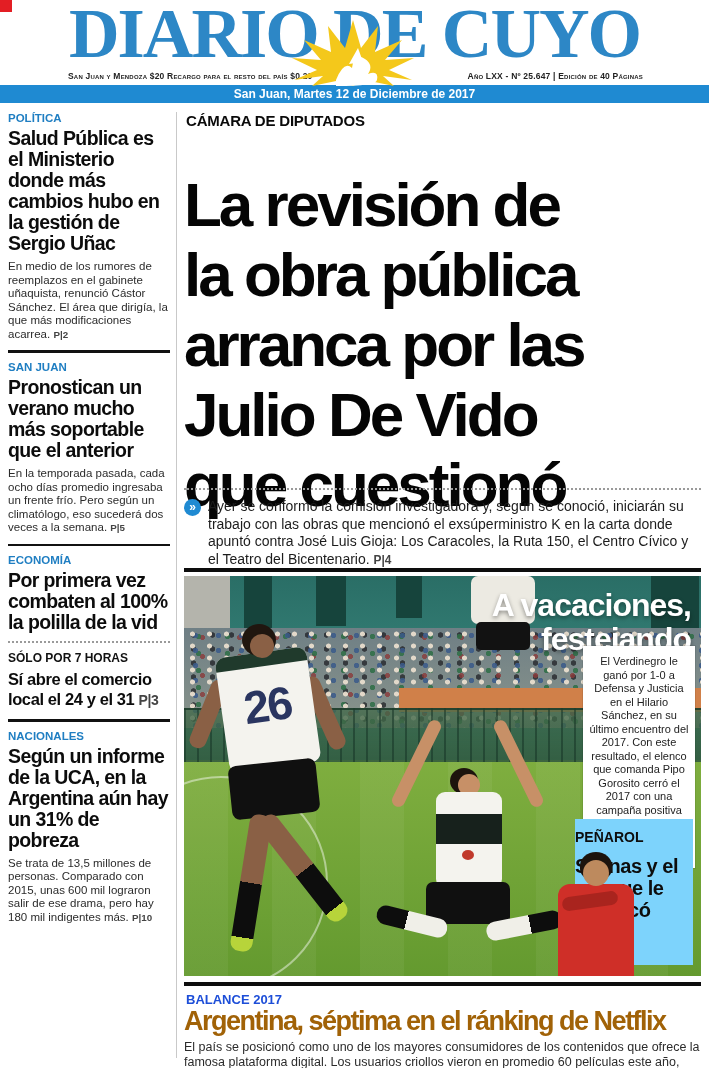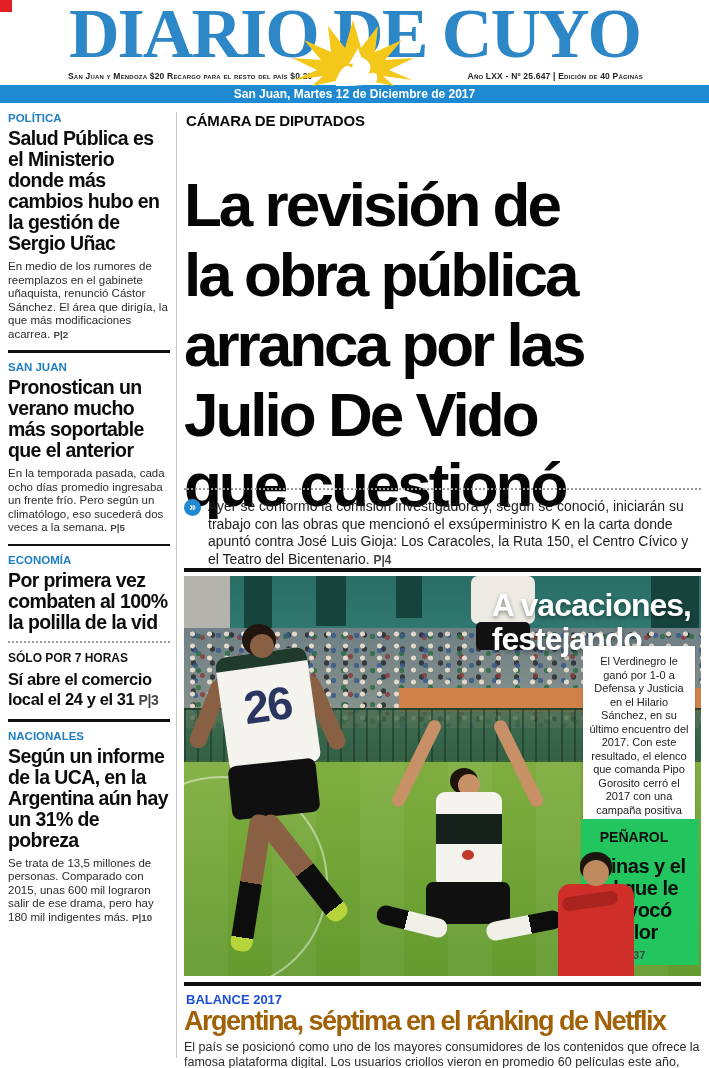--- a/index.html
+++ b/index.html
@@ -112,28 +112,28 @@
   .pknee .spot{left:26px;top:58px;width:12px;height:10px;border-radius:50%;background:#c0392b;}
   .pknee .shorts{left:42px;top:166px;width:84px;height:42px;background:#101010;border-radius:7px;}
   .pknee .kneeL{left:-8px;top:196px;width:72px;height:19px;border-radius:9px;transform:rotate(14deg);
     background:linear-gradient(90deg,#0d0d0d 42%,#f0efe8 42%);}
   .pknee .kneeR{left:102px;top:200px;width:76px;height:19px;border-radius:9px;transform:rotate(-11deg);
     background:linear-gradient(90deg,#f0efe8 58%,#0d0d0d 58%);}
   .pback{left:287px;top:0;width:64px;height:92px;z-index:2;}
   .pback .torso{left:0;top:0;width:64px;height:48px;border-radius:7px;background:#eceae2;}
   .pback .shorts{left:5px;top:46px;width:54px;height:28px;background:#121212;border-radius:5px;}
   
-  .ph-title{position:absolute;top:12px;right:10px;z-index:6;color:#fff;
+  .ph-title{position:absolute;top:12px;right:10px;z-index:6;text-align:right;color:#fff;
     font-size:32px;line-height:34px;font-weight:bold;letter-spacing:-1px;
     text-shadow:0 2px 4px rgba(0,0,0,.4);}
   .ph-caption{position:absolute;top:70px;right:6px;width:100px;z-index:6;background:#fff;
     padding:9px 6px;text-align:center;font-size:11px;line-height:13.5px;color:#222;
     box-shadow:0 0 0 1px rgba(0,0,0,.08);}
-  .ybox{position:absolute;top:243px;right:2px;width:106px;height:136px;z-index:6;background:#22c55e;
-    padding:10px 12px 0 0;text-align:center;}
+  .ybox{position:absolute;top:243px;right:8px;width:106px;height:136px;z-index:6;background:#7dd3fc;
+    padding:10px 12px 0 0;text-align:left;}
   .ybox .ylabel{font-size:14px;font-weight:bold;color:#0d0d0d;margin-bottom:10px;}
   .ybox .yhead{font-size:20px;line-height:22px;font-weight:bold;color:#0d0d0d;letter-spacing:-.5px;}
   .ybox .ypage{margin-top:6px;font-size:11px;}
   .kid{left:368px;top:276px;width:92px;height:124px;z-index:7;}
   .kid .hair{left:28px;top:0;width:32px;height:28px;border-radius:50% 50% 40% 40%;background:#1c140e;}
   .kid .face{left:31px;top:8px;width:26px;height:26px;border-radius:50%;background:#bd8a5e;}
   .kid .body{left:6px;top:32px;width:76px;height:92px;border-radius:12px 12px 0 0;background:#cf2f28;}
   .kid .arm{left:10px;top:42px;width:56px;height:14px;border-radius:7px;background:#a9241e;transform:rotate(-8deg);}
   
   .b-kicker{position:absolute;top:880px;left:2px;font-size:13px;font-weight:bold;color:#1d4ed8;}

